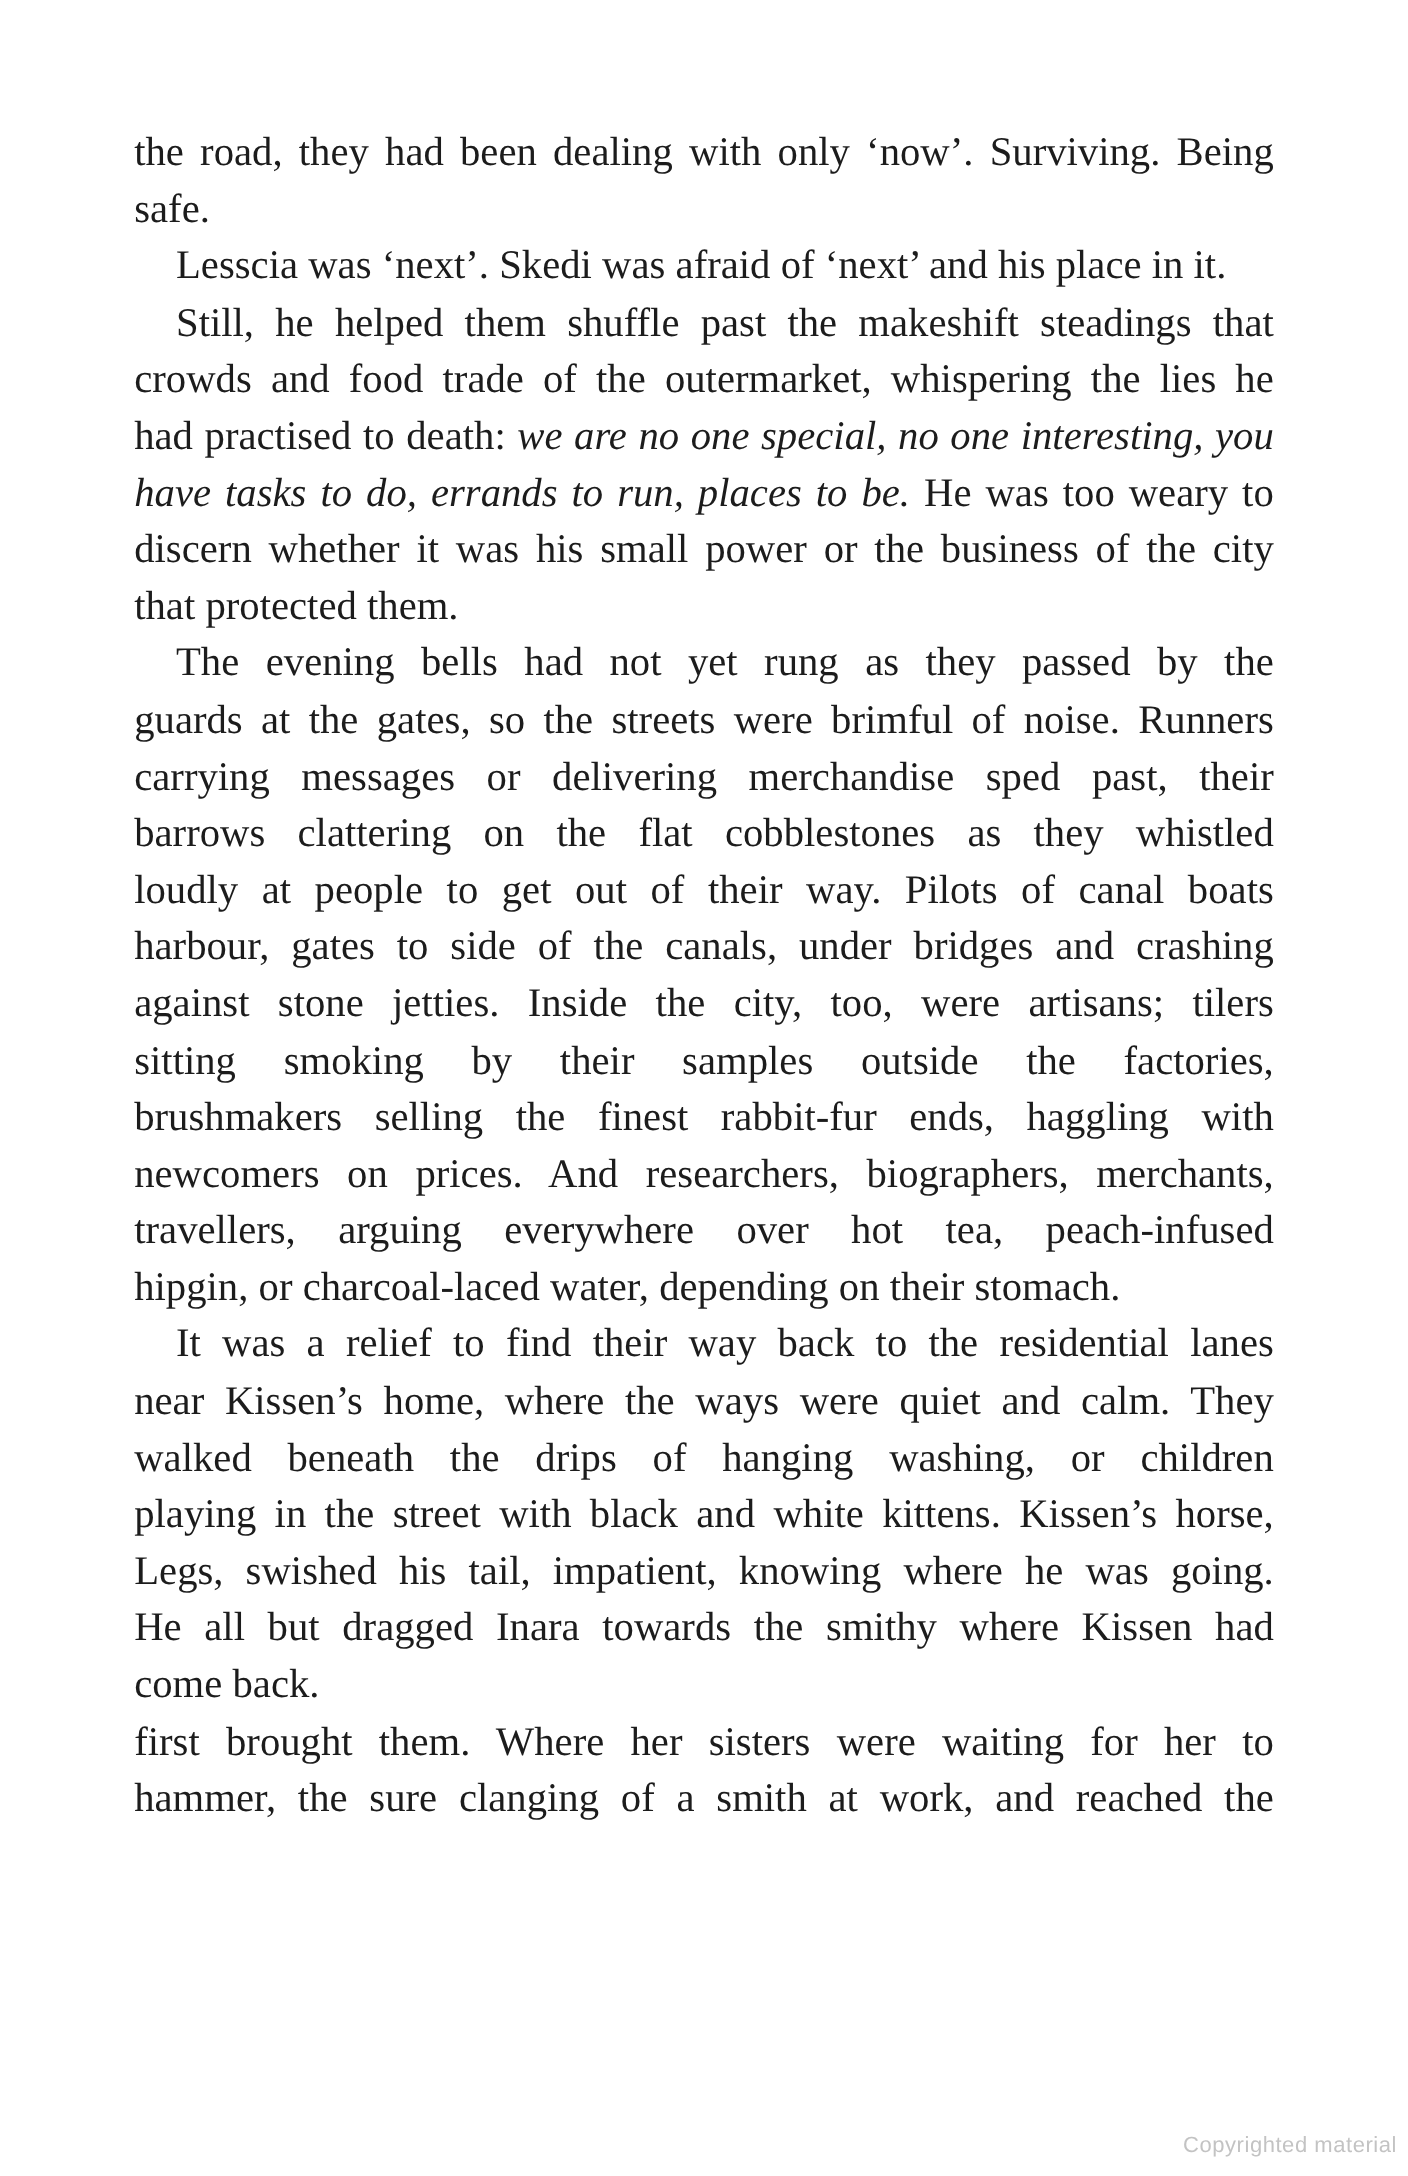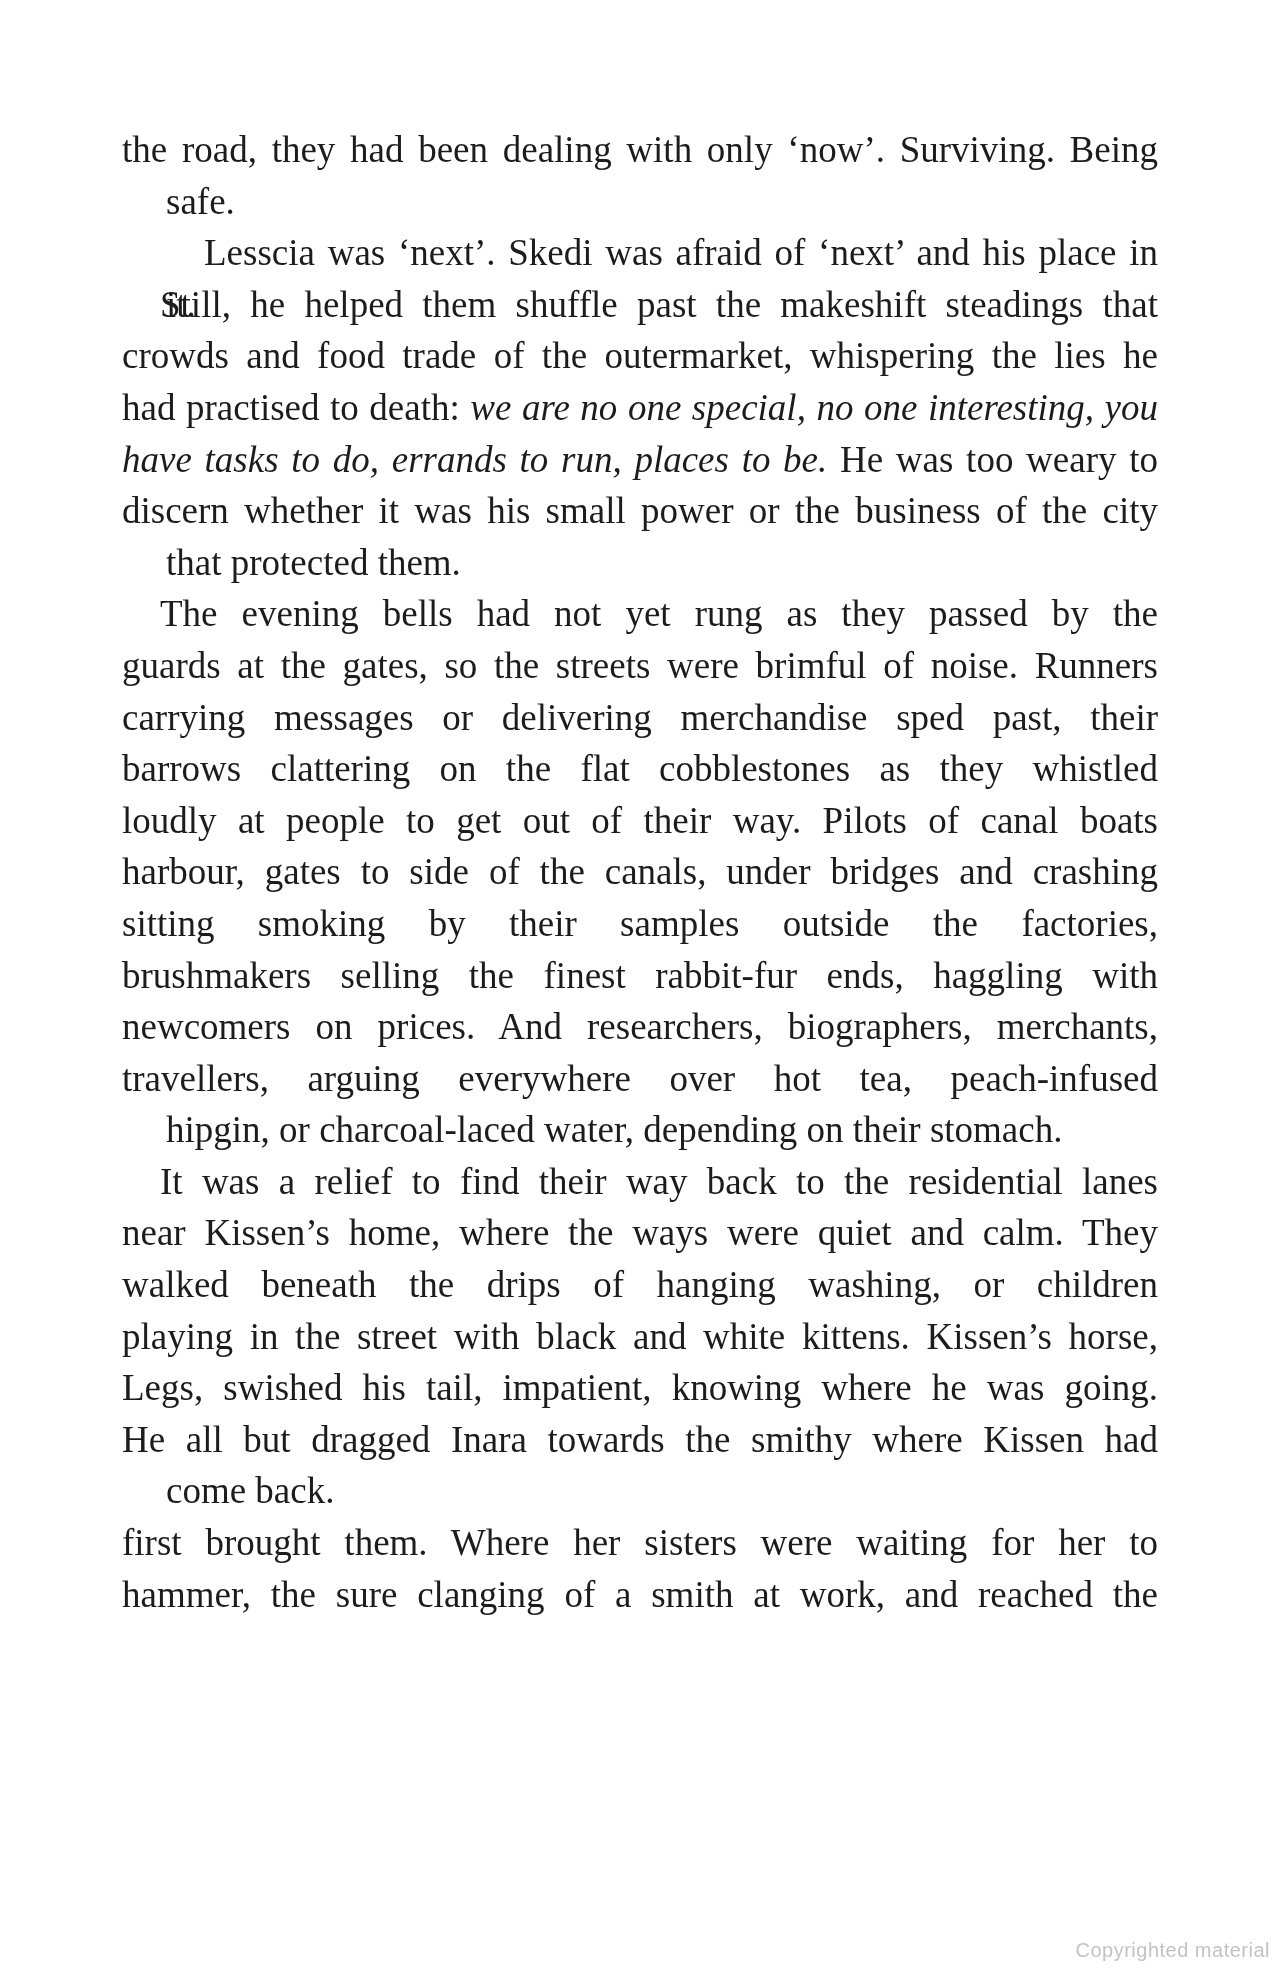--- a/index.html
+++ b/index.html
@@ -17,39 +17,38 @@
   .page {
     position: absolute;
     left: 0; top: 0;
     width: 1280px;
     height: 1978px;
     background: var(--page-bg, #ffffff);
   }
   .text-block {
     position: absolute;
     left: 122px;
-    top: 124px;
+    top: 113px;
     width: 1036px;
     color: var(--text-color, #1c1c1c);
     font-size: 37px;
   }
   .para {
     margin: 0;
     padding: 0;
   }
   .line {
     height: 51.6px;
     line-height: 51.6px;
     text-align: justify;
     text-align-last: justify;
     -moz-text-align-last: justify;
   }
   .line.end {
     text-align-last: left;
-    margin-left: 44px;
     -moz-text-align-last: left;
   }
   .line.indent {
     text-indent: 38px;
   }
   .seg { font-style: normal; }
   .seg.italic { font-style: italic; }
   .footer {
     position: absolute;
     right: 10px;
@@ -80,20 +79,21 @@
         <div class="line"><span class="seg">discern whether it was his small power or the business of the city</span></div>
         <div class="line end"><span class="seg">that protected them.</span></div>
       </div>
       <div class="para">
         <div class="line indent"><span class="seg">The evening bells had not yet rung as they passed by the</span></div>
         <div class="line"><span class="seg">guards at the gates, so the streets were brimful of noise. Runners</span></div>
         <div class="line"><span class="seg">carrying messages or delivering merchandise sped past, their</span></div>
         <div class="line"><span class="seg">barrows clattering on the flat cobblestones as they whistled</span></div>
         <div class="line"><span class="seg">loudly at people to get out of their way. Pilots of canal boats</span></div>
         <div class="line"><span class="seg">harbour, gates to side of the canals, under bridges and crashing</span></div>
+        <div class="line"><span class="seg">against stone jetties. Inside the city, too, were artisans; tilers</span></div>
         <div class="line"><span class="seg">sitting smoking by their samples outside the factories,</span></div>
         <div class="line"><span class="seg">brushmakers selling the finest rabbit-fur ends, haggling with</span></div>
         <div class="line"><span class="seg">newcomers on prices. And researchers, biographers, merchants,</span></div>
         <div class="line"><span class="seg">travellers, arguing everywhere over hot tea, peach-infused</span></div>
         <div class="line end"><span class="seg">hipgin, or charcoal-laced water, depending on their stomach.</span></div>
       </div>
       <div class="para">
         <div class="line indent"><span class="seg">It was a relief to find their way back to the residential lanes</span></div>
         <div class="line"><span class="seg">near Kissen’s home, where the ways were quiet and calm. They</span></div>
         <div class="line"><span class="seg">walked beneath the drips of hanging washing, or children</span></div>

